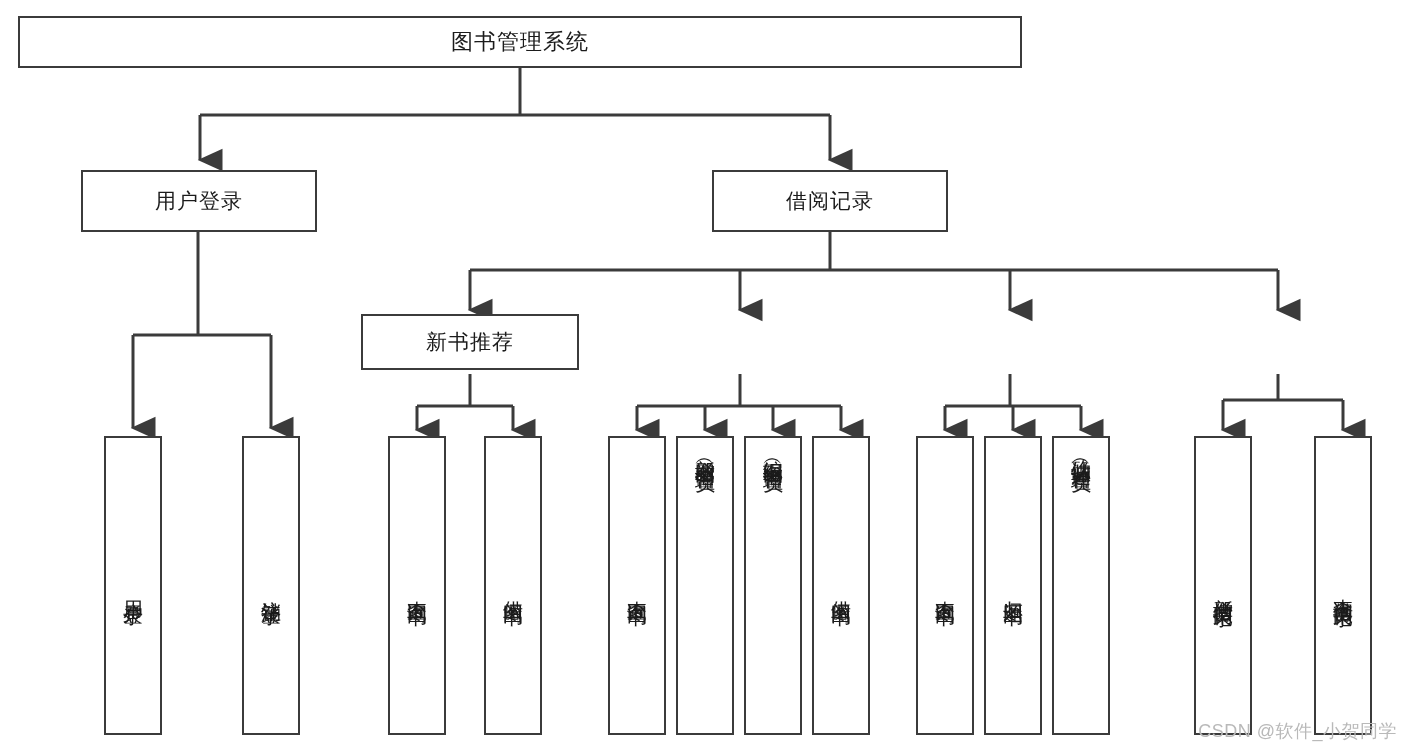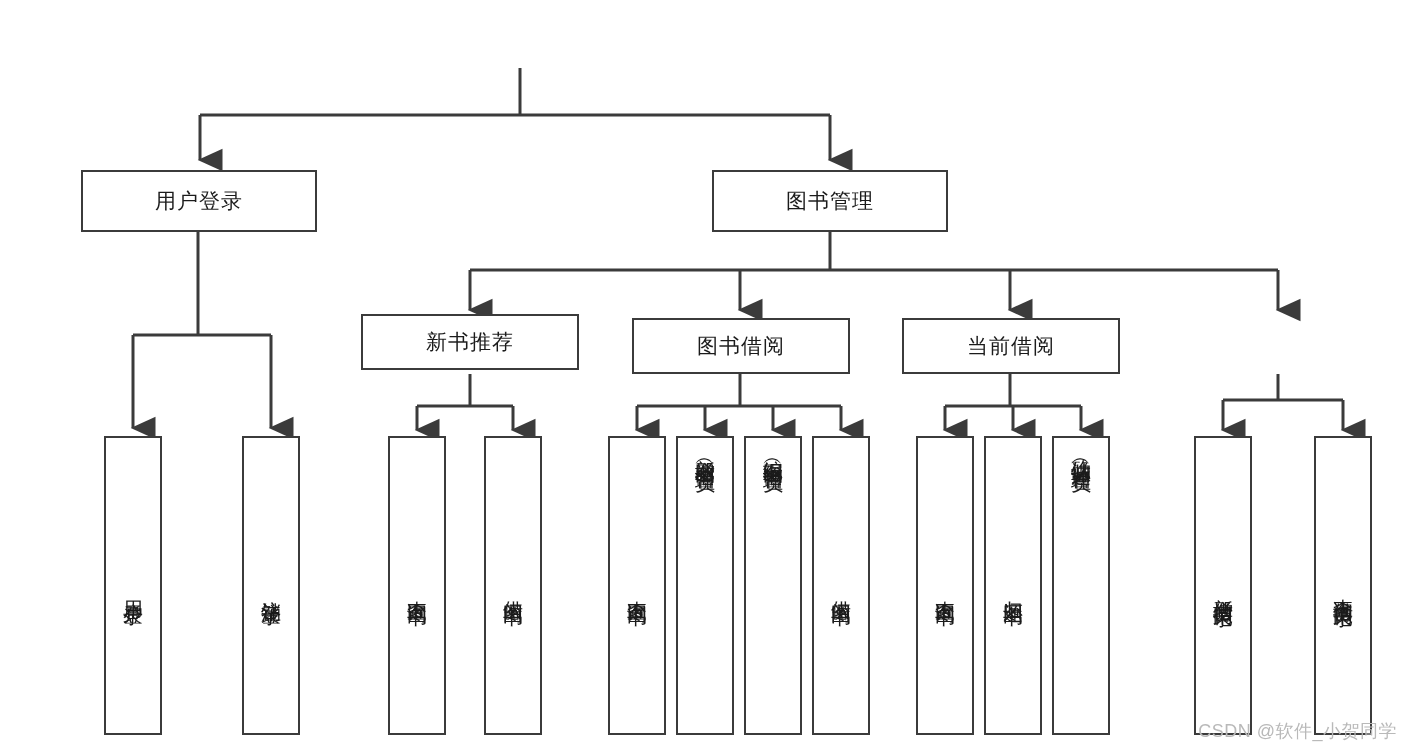--- a/index.html
+++ b/index.html
@@ -124,30 +124,29 @@
       <path d="M 1013 406 L 1013 430" marker-end="url(#arrow)"></path>
       <path d="M 1081 406 L 1081 430" marker-end="url(#arrow)"></path>
 
       <path d="M 1278 374 L 1278 400"></path>
       <path d="M 1223 400 L 1343 400"></path>
       <path d="M 1223 400 L 1223 430" marker-end="url(#arrow)"></path>
       <path d="M 1343 400 L 1343 430" marker-end="url(#arrow)"></path>
     </g>
   </svg>
 
+  <div class="node horiz root" style="left:18px; top:16px; width:1004px; height:52px;">图书管理系统</div>
 
   <div class="node horiz" style="left:81px; top:170px; width:236px; height:62px;">用户登录</div>
 
-  <div class="node horiz" style="left:712px; top:170px; width:236px; height:62px;">图书管理</div>
+  <div class="node horiz" style="left:712px; top:170px; width:236px; height:62px;">借阅记录</div>
 
   <div class="node horiz" style="left:361px; top:314px; width:218px; height:56px;">新书推荐</div>
 
-  <div class="node horiz" style="left:632px; top:318px; width:218px; height:56px;">图书借阅</div>
 
-  <div class="node horiz" style="left:902px; top:318px; width:218px; height:56px;">当前借阅</div>
 
 
   <div class="leaf centered" style="left:104px; top:436px; width:58px; height:299px;">
     <span class="vtext">用户登录</span>
   </div>
   <div class="leaf centered" style="left:242px; top:436px; width:58px; height:299px;">
     <span class="vtext">注销登录</span>
   </div>
 
   <div class="leaf centered" style="left:388px; top:436px; width:58px; height:299px;">

